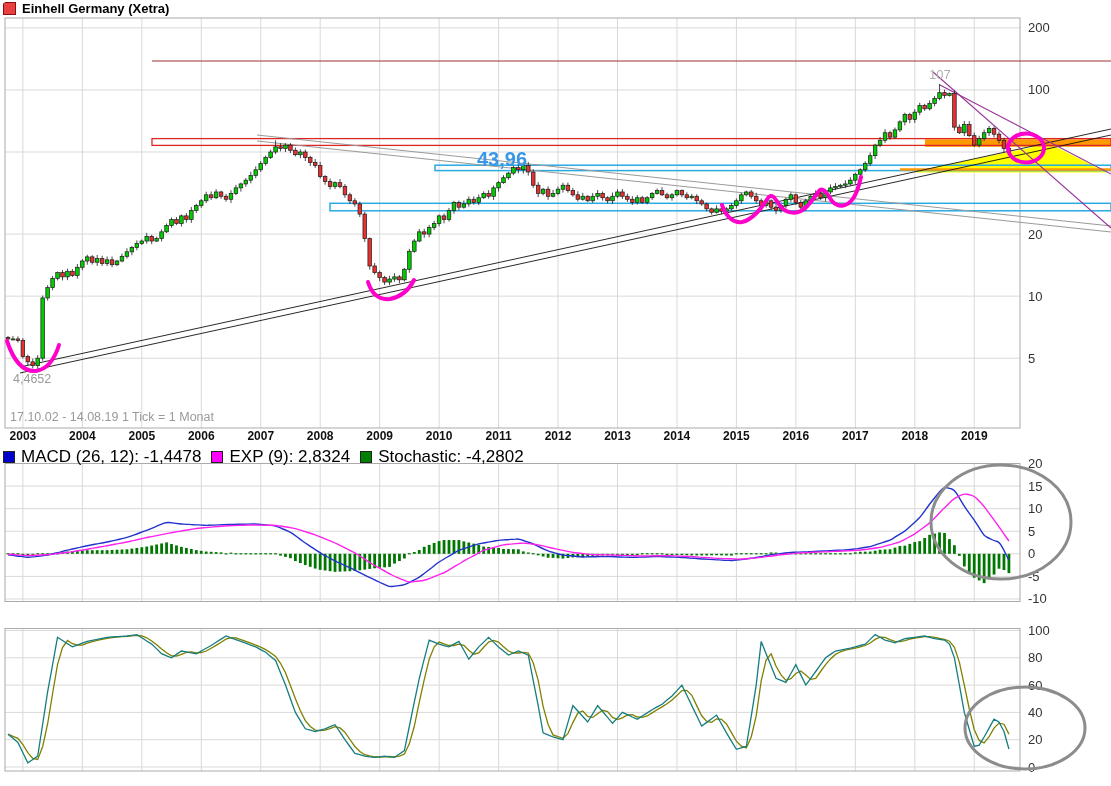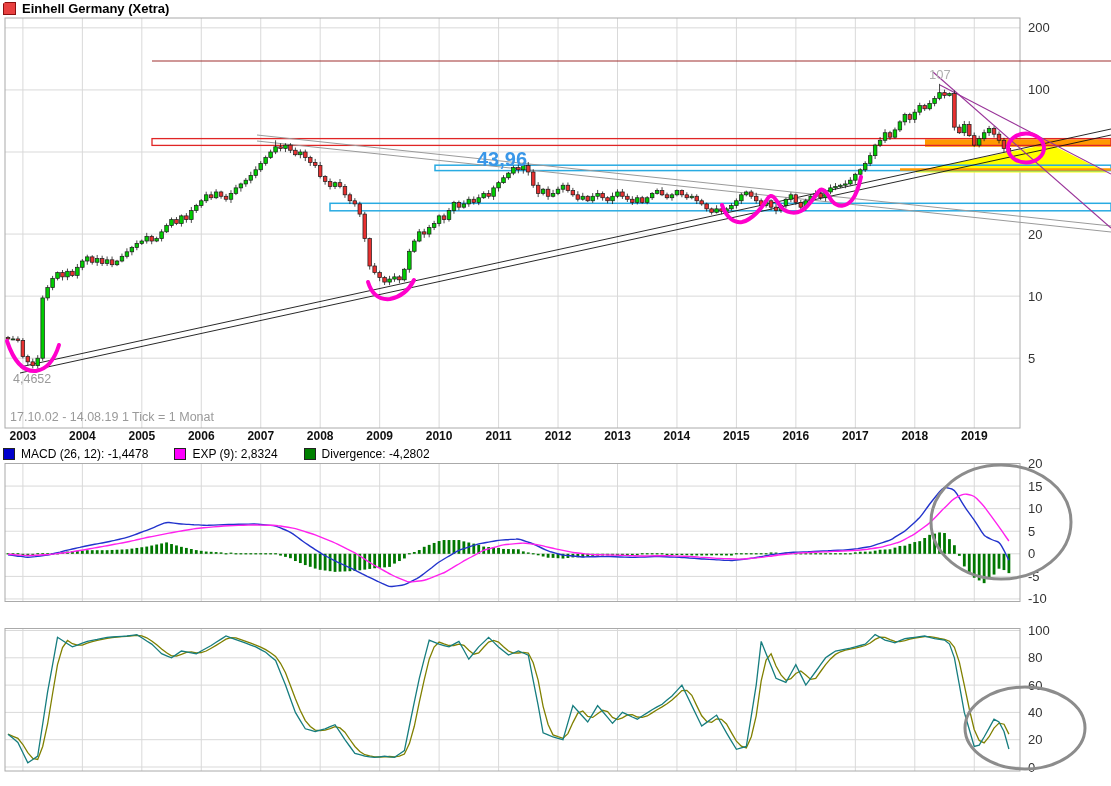--- a/index.html
+++ b/index.html
@@ -3,22 +3,22 @@
 <meta charset="utf-8">
 <style>
   html,body{margin:0;padding:0;background:#fff;}
   .screen{position:relative;width:1111px;height:786px;background:#ffffff;overflow:hidden;
           font-family:"Liberation Sans",sans-serif;color:#111;border-radius:12px;}
   svg{position:absolute;left:0;top:0;}
   svg text{font-family:"Liberation Sans",sans-serif;}
   .titlebar{position:absolute;left:3px;top:1px;display:flex;align-items:center;gap:6px;
             font-size:13px;font-weight:700;color:#000;z-index:5;}
   .titleicon{display:inline-block;width:11px;height:11px;background:#e84040;border:1px solid #8a1010;}
-  .legend{position:absolute;left:3px;display:flex;gap:26px;align-items:center;
-          font-size:12px;color:#000;z-index:5;white-space:nowrap;}
+  .legend{position:absolute;left:3px;display:flex;gap:10px;align-items:center;
+          font-size:17px;color:#000;z-index:5;white-space:nowrap;}
   .legend .li{display:flex;align-items:center;gap:6px;}
   .sw{display:inline-block;width:10px;height:10px;border:1px solid #222;}
 </style>
 </head>
 <body>
 
 <div class="screen">
 
   <div class="titlebar">
     <i class="titleicon"></i>
@@ -805,18 +805,18 @@
     <span class="li">
       <i class="sw" style="background: rgb(0, 0, 204);"></i>
       <span>MACD (26, 12): -1,4478</span>
     </span>
     <span class="li">
       <i class="sw" style="background: rgb(255, 0, 255);"></i>
       <span>EXP (9): 2,8324</span>
     </span>
     <span class="li">
       <i class="sw" style="background: rgb(0, 128, 0);"></i>
-      <span>Divergence: -4,2802</span>
+      <span>Stochastic: -4,2802</span>
     </span>
   </div>
 
 
 </div>
 
 </body></html>

